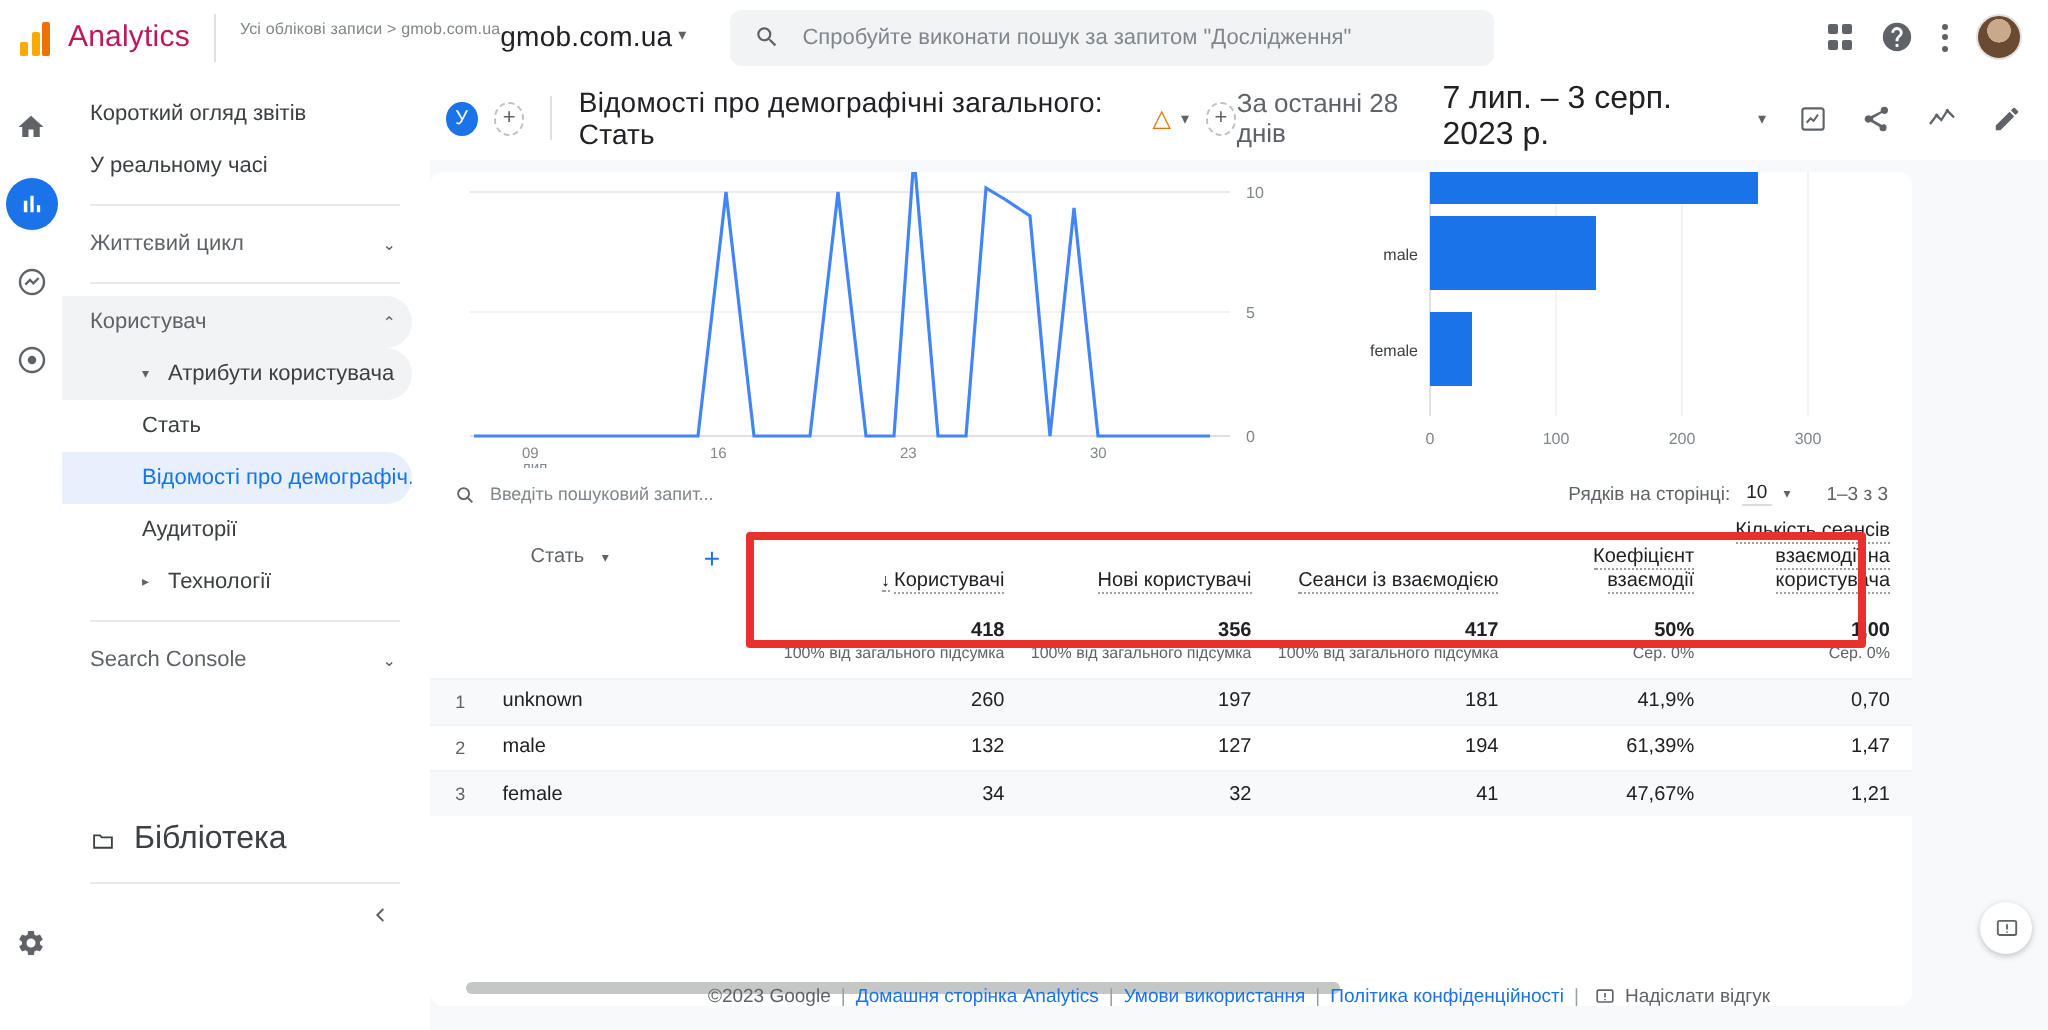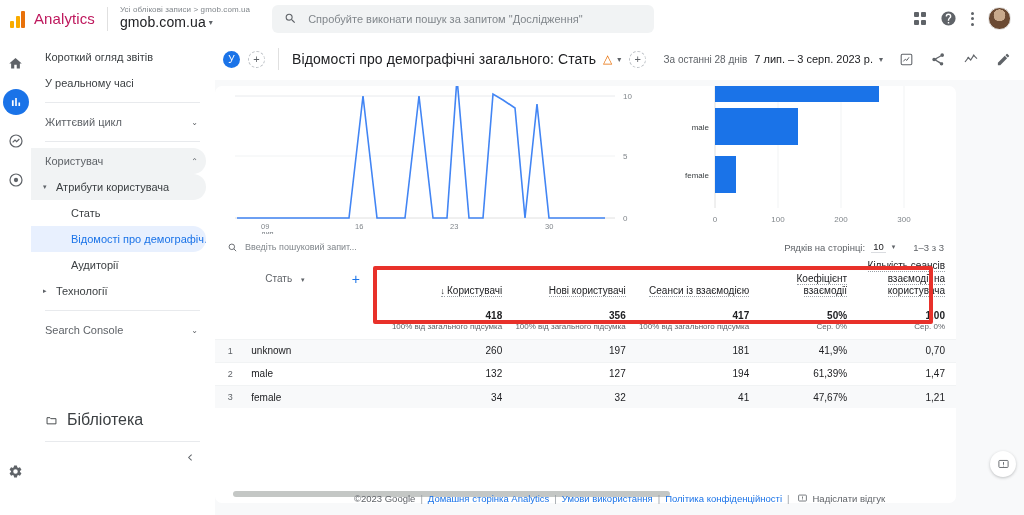--- a/index.html
+++ b/index.html
@@ -16,21 +16,21 @@
     background: #ffffff; display: flex; align-items: center;
     border-bottom: 1px solid #ffffff; z-index: 20;
   }
   .ga-logo { margin-left: 10px; display: flex; align-items: flex-end; height: 18px; gap: 1.5px; }
   .ga-logo i { display: block; width: 4px; background: #f9ab00; border-radius: 1px; }
   .ga-logo i.b1 { height: 7px; }
   .ga-logo i.b2 { height: 12px; }
   .ga-logo i.b3 { height: 17px; background: #e8710a; }
   .brand { font-size: 15px; color: #be185d; margin-left: 9px; letter-spacing: .1px; }
   .vdiv { width: 1px; height: 24px; background: #e0e0e0; margin: 0 12px; }
-  .acct { display: flex; flex-direction: column; justify-content: space-between; line-height: 1.1; }
+  .acct { display: flex; flex-direction: row; justify-content: space-between; line-height: 1.1; }
   .acct-path { font-size: 8px; color: #80868b; letter-spacing: .1px; }
   .acct-name { font-size: 14px; color: #202124; letter-spacing: .1px; display: flex; align-items: center; }
   .acct-name .caret { margin-left: 3px; font-size: 8px; color: #5f6368; }
   .searchbar {
     margin-left: 22px; width: 382px; height: 28px; background: #f1f3f4;
     border-radius: 6px; display: flex; align-items: center; padding: 0 12px;
   }
   .searchbar .ph { font-size: 11px; color: #80868b; margin-left: 11px; }
   .topbar-right { margin-left: auto; display: flex; align-items: center; gap: 14px; margin-right: 13px; }
   .grid-icon { display: grid; grid-template-columns: repeat(2, 5px); gap: 2.5px; }
@@ -57,21 +57,21 @@
   .sidebar {
     position: absolute; top: 38px; left: 31px; width: 184px; height: 477px;
     background: #ffffff; border-right: 1px solid #ffffff; z-index: 14;
     font-size: 11px; color: #3c4043; padding-top: 6px;
   }
   .nav-item {
     height: 26px; display: flex; align-items: center;
     padding-left: 14px; padding-right: 8px; border-radius: 0 13px 13px 0;
     margin-right: 8px; white-space: nowrap; overflow: hidden;
   }
-  .nav-item.sub { padding-left: 12px; }
+  .nav-item.sub { padding-left: 40px; }
   .nav-item.sub2 { padding-left: 40px; }
   .nav-item.muted { color: #5f6368; }
   .nav-item.selected { background: #e8f0fe; color: #1a73e8; }
   .nav-item.grey-sel { background: #f1f3f4; }
   .nav-caret { margin-left: auto; font-size: 8px; color: #5f6368; }
   .tri { font-size: 7px; color: #5f6368; margin-right: 7px; width: 6px; display: inline-block; }
   .nav-sep { height: 1px; background: #e8eaed; margin: 6px 14px 6px 14px; }
   .libwrap { position: absolute; bottom: 52px; left: 0; right: 0; }
   .lib { display: flex; align-items: center; padding-left: 14px; height: 26px; font-size: 16px; color: #3c4043; }
   .lib-sep { height: 1px; background: #e8eaed; margin: 8px 14px 0 14px; }
@@ -80,22 +80,22 @@
   
   .main { position: absolute; top: 38px; left: 215px; width: 809px; height: 477px; background: #f8f9fa; }
   .rpt-head { height: 42px; background: #ffffff; display: flex; align-items: center; padding: 0 13px 0 8px; }
   .ychip { width: 17px; height: 17px; border-radius: 50%; background: #1a73e8; color: #fff; font-size: 10px; display: flex; align-items: center; justify-content: center; }
   .plus-circle { width: 17px; height: 17px; border-radius: 50%; border: 1px dashed #bdc1c6; color: #5f6368; font-size: 11px; display: flex; align-items: center; justify-content: center; margin-left: 8px; }
   .hsep { width: 1px; height: 22px; background: #e0e0e0; margin: 0 13px; }
   .rpt-title { font-size: 14px; color: #202124; letter-spacing: .1px; }
   .warn-tri { margin-left: 7px; color: #e8710a; font-size: 12px; }
   .warn-caret { margin-left: 5px; color: #5f6368; font-size: 8px; }
   .head-right { margin-left: auto; display: flex; align-items: center; gap: 0; }
-  .daterange-label { font-size: 10px; color: #5f6368; margin-right: 7px; }
-  .daterange { font-size: 11px; color: #202124; }
+  .daterange-label { font-size: 13px; color: #5f6368; margin-right: 7px; }
+  .daterange { font-size: 16px; color: #202124; }
   .dr-caret { font-size: 8px; color: #5f6368; margin-left: 6px; }
   .head-icons { display: flex; align-items: center; gap: 17px; margin-left: 16px; }
 
   
   .card {
     position: absolute; top: 48px; left: 0px; width: 741px; height: 417px;
     background: #ffffff; border-radius: 7px; overflow: hidden;
   }
   .charts { position: relative; height: 148px; }
   .chart-left { position: absolute; left: 10px; top: 0; width: 412px; height: 148px; }

